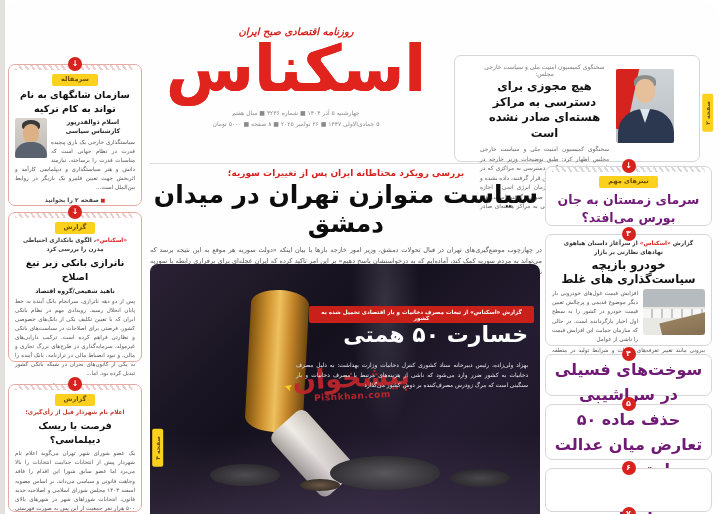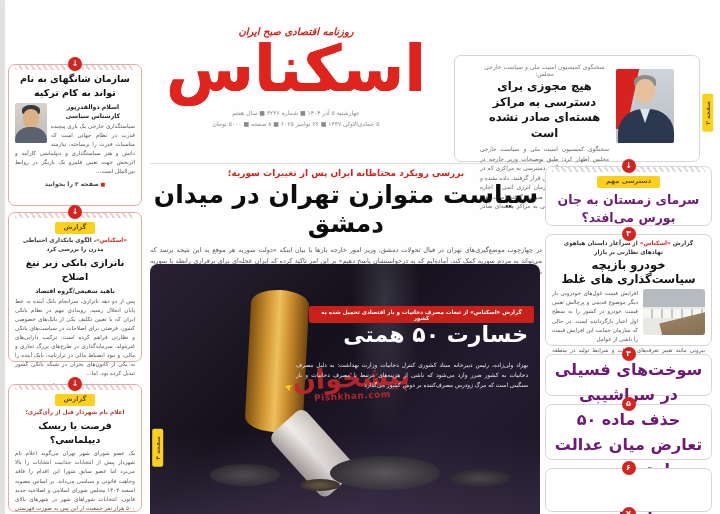--- a/index.html
+++ b/index.html
@@ -185,20 +185,21 @@
     <div class="wm">
       <div class="wm-fa">پیشخوان</div>
       <div class="wm-en">Pishkhan.com</div>
     </div>
     <div class="vtab ps-vtab">صفحه ۴</div>
   </div>
 
   <div class="box pink sbox b1">
     <div class="badge">↓</div>
     <div class="hatch pinkh"></div>
+    <div class="tag-center"><span class="ytag">سرمقاله</span></div>
     <div class="s-hl">سازمان شانگهای به نام تواند به کام ترکیه</div>
     <div>
       <div class="s-photo">
         <div class="s-hair"></div>
         <div class="s-face"></div>
         <div class="s-suit"></div>
       </div>
       <div class="s-author">
         <span>اسلام ذوالقدرپور</span><br>
         <span>کارشناس سیاسی</span>
@@ -227,21 +228,21 @@
     <div class="tag-center"><span class="ytag">گزارش</span></div>
     <div class="s-kicker red">اعلام نام شهردار قبل از رأی‌گیری؛</div>
     <div class="s-hl">فرصت یا ریسک دیپلماسی؟</div>
     <div class="s-body">یک عضو شورای شهر تهران می‌گوید اعلام نام شهردار پیش از انتخابات جذابیت انتخابات را بالا می‌برد اما عضو سابق شورا این اقدام را فاقد وجاهت قانونی و سیاسی می‌داند. بر اساس مصوبه اسفند ۱۴۰۳ مجلس شورای اسلامی و اصلاحیه جدید قانون، انتخابات شوراهای شهر در شهرهای بالای ۵۰۰ هزار نفر جمعیت از این پس به صورت فهرستی برگزار خواهد شد...</div>
 
   </div>
 
   <div class="box rbox r1">
     <div class="badge">↓</div>
     <div class="hatch"></div>
-    <div class="tag-center"><span class="ytag">دسترسی مهم</span></div>
+    <div class="tag-center"><span class="ytag">تیترهای مهم</span></div>
     <div class="r-hl">سرمای زمستان به جان بورس می‌افتد؟</div>
   </div>
 
   <div class="box rbox r2">
     <div class="badge">۳</div>
     <div class="car-kicker">
       <span>گزارش </span><span class="brand">«اسکناس»</span><span> از سرآغاز داستان هیاهوی نهادهای نظارتی بر بازار</span>
     </div>
     <div class="car-hl">خودرو بازیچه سیاست‌گذاری های غلط</div>
     <div class="car-row">

